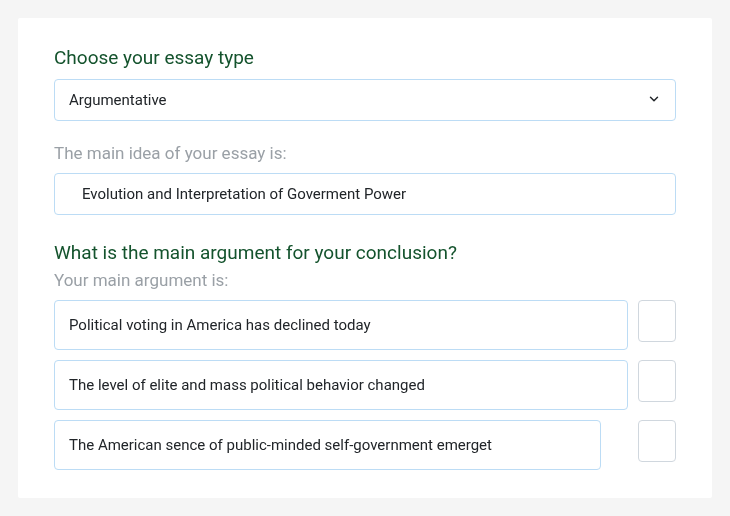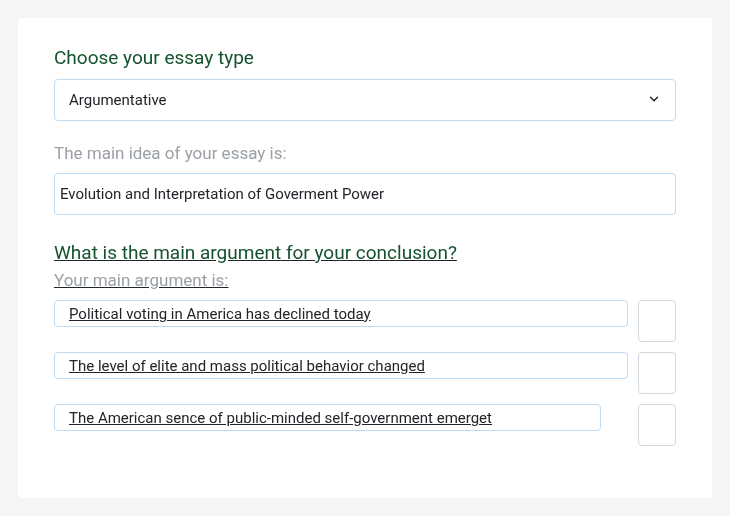--- a/index.html
+++ b/index.html
@@ -19,21 +19,20 @@
       background: #ffffff;
       border-radius: 2px;
       padding: 28px 36px 32px 36px;
       height: 100%;
     }
     .section {
       margin-bottom: 26px;
     }
     .section:last-child {
       margin-bottom: 16px;
-      text-decoration: underline;
     }
     .label {
       font-size: 19px;
       color: #14532d;
       margin-bottom: 10px;
       font-weight: 400;
     }
     .sublabel {
       font-size: 17px;
       color: #9aa0a6;
@@ -59,39 +58,39 @@
     .chevron {
       width: 14px;
       height: 14px;
     }
     .input-box {
       border: 1px solid #bcdcf5;
       border-radius: 4px;
       height: 42px;
       display: flex;
       align-items: center;
-      padding: 0 5px;
+      padding: 0 27px;
       font-size: 15px;
       color: #212529;
     }
     .arg-row {
       display: flex;
       align-items: stretch;
       gap: 10px;
       margin-bottom: 10px;
     }
     .arg-row:last-child {
       margin-bottom: 0;
       gap: 37px;
     }
     .arg-input {
       flex: 1;
       border: 1px solid #bcdcf5;
       border-radius: 4px;
-      height: 27px;
+      height: 50px;
       display: flex;
       align-items: center;
       padding: 0 14px;
       font-size: 15px;
       color: #212529;
     }
     .remove-btn {
       width: 38px;
       height: 42px;
       border: 1px solid #d0d7de;

